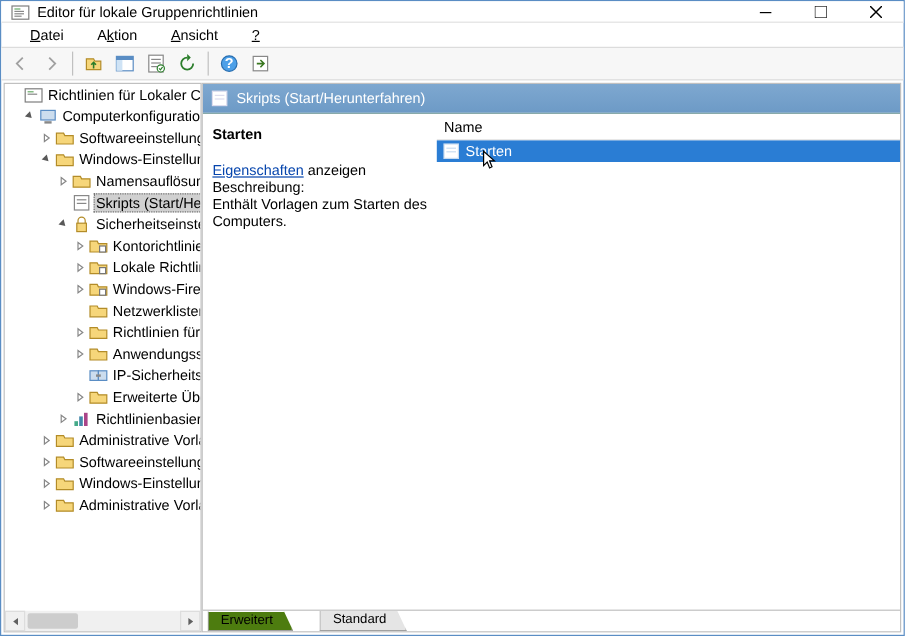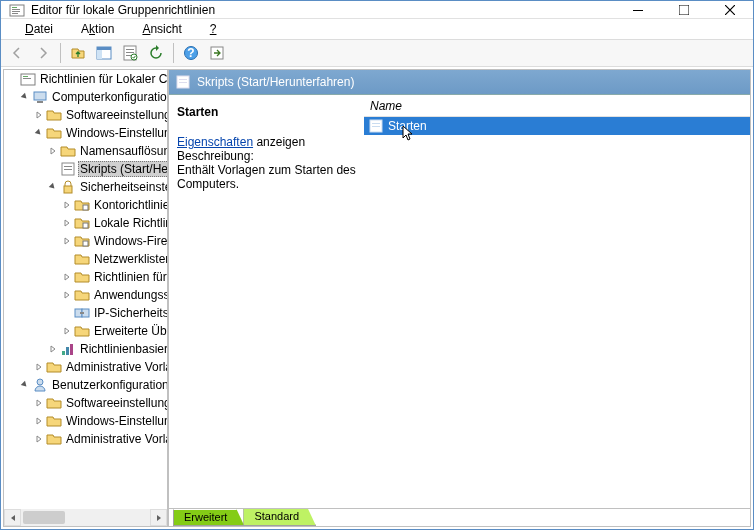--- a/index.html
+++ b/index.html
@@ -43,31 +43,31 @@
 
 
 .contentpane { flex: 1; display: flex; flex-direction: column; margin: 2px 2px 2px 0; border: 1px solid #c0c0c0; overflow: hidden; }
 .content-header { background: linear-gradient(#7ea8d0, #6d9ac6); color: #fff; border-bottom: 1px solid #8aa; padding: 4px 6px; display: flex; align-items: center; gap: 6px; }
 .content-body { flex: 1; display: flex; overflow: hidden; }
 .desc-col { width: 195px; padding: 10px 8px 8px 8px; }
 .desc-col .selname { font-weight: bold; margin-bottom: 16px; }
 .desc-col .link { color: #0645ad; text-decoration: underline; margin-top: 36px; }
 .desc-col .descr-label { }
 .list-col { flex: 1; padding: 0; }
-.list-header { height: 22px; border-bottom: 1px solid #e1e1e1; display: flex; align-items: center; padding: 2px 6px; color: #000; font-style: italic; }
+.list-header { height: 22px; border-bottom: 1px solid #e1e1e1; display: flex; align-items: center; padding: 2px 6px; color: #000; }
 .list-row { height: 18px; display: flex; align-items: center; padding: 0 4px; gap: 4px; }
 .list-row.selected { background: #2a7dd4; color: #fff; }
 .list-row .licon { width: 16px; height: 16px; display: flex; align-items: center; justify-content: center; }
 .cursor { position: relative; left: 38px; top: -10px; pointer-events: none; }
 
 
 .tabbar { height: 18px; display: flex; align-items: flex-end; border-top: 1px solid #c0c0c0; padding-left: 4px; background: #fff; }
 .tab { border: 1px solid #a0a0a0; border-top: none; padding: 1px 10px; margin-right: -1px; font-size: 11px; height: 17px; background: #fff; position: relative; clip-path: polygon(0 0, calc(100% - 8px) 0, 100% 100%, 0 100%); padding-right: 16px; }
-.tab.active { background: #84cc16; z-index: 2; border-top: 1px solid #fff; }
-.tab.inactive { background: #bef264; }
+.tab.active { background: #4d7c0f; z-index: 2; border-top: 1px solid #fff; }
+.tab.inactive { background: #e5e5e5; margin-left: 23px; }
 
 
 svg { display: block; }
 </style>
 </head>
 <body>
 
 <div class="titlebar">
   <span class="tb-icon">
     <svg width="16" height="16">
@@ -392,34 +392,20 @@
             </svg>
           </span>
           <span class="nicon">
             <svg width="16" height="16">
               <path d="M1 5 L1 13 L15 13 L15 6 L8 6 L7 4 L1 4 Z" fill="#f6d67a" stroke="#b38c28"></path>
             </svg>
           </span>
           <span class="nlabel">Administrative Vorlagen</span>
         </div>
 
-      <div class="tree-node ind1">
-          <span class="twisty">
-            <svg width="10" height="10">
-              <path d="M2 2 L7 5 L2 8 Z" fill="#595959" transform="rotate(45 5 5)"></path>
-            </svg>
-          </span>
-          <span class="nicon">
-            <svg width="16" height="16">
-              <circle cx="8" cy="5" r="3" fill="#cde" stroke="#5a8dc4"></circle>
-              <path d="M3 14 A5 5 0 0 1 13 14 Z" fill="#cde" stroke="#5a8dc4"></path>
-            </svg>
-          </span>
-          <span class="nlabel">Benutzerkonfiguration</span>
-        </div>
 
       <div class="tree-node ind2">
           <span class="twisty">
             <svg width="10" height="10">
               <path d="M3 2 L7 5 L3 8 Z" fill="none" stroke="#888"></path>
             </svg>
           </span>
           <span class="nicon">
             <svg width="16" height="16">
               <path d="M1 5 L1 13 L15 13 L15 6 L8 6 L7 4 L1 4 Z" fill="#f6d67a" stroke="#b38c28"></path>

